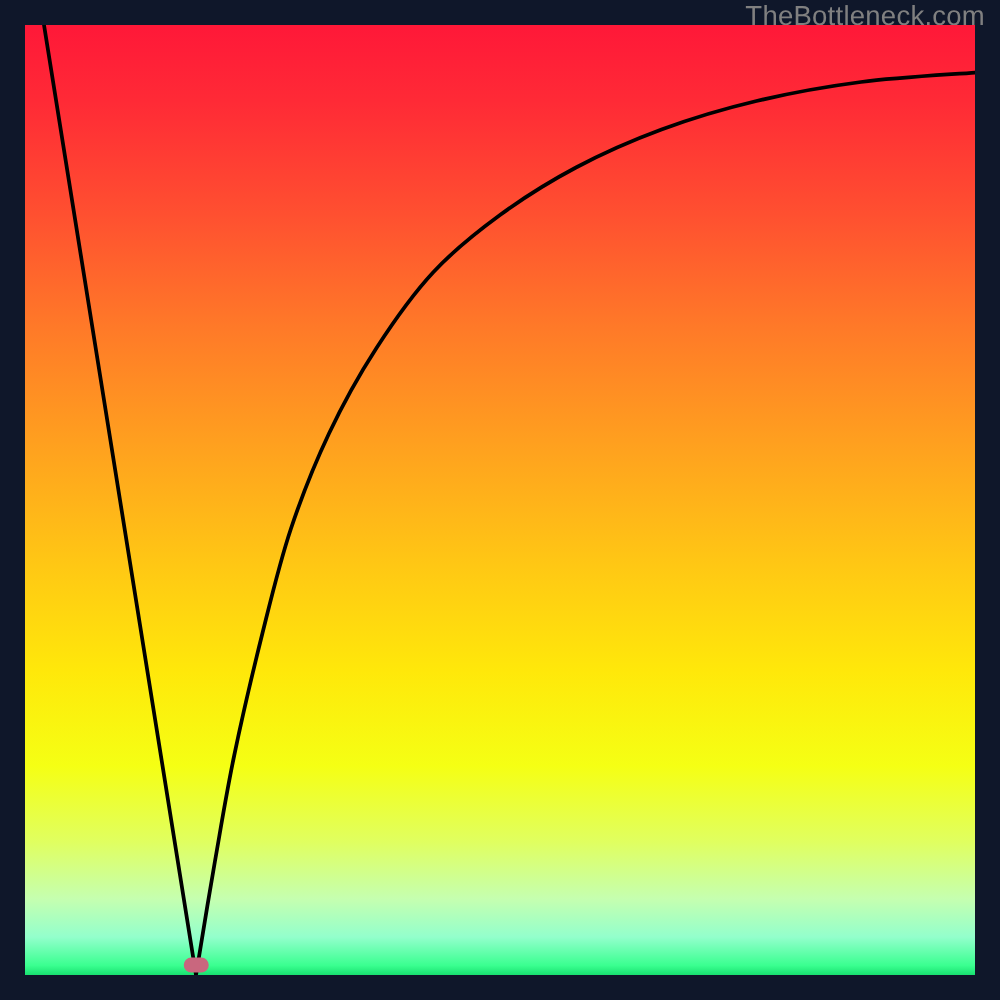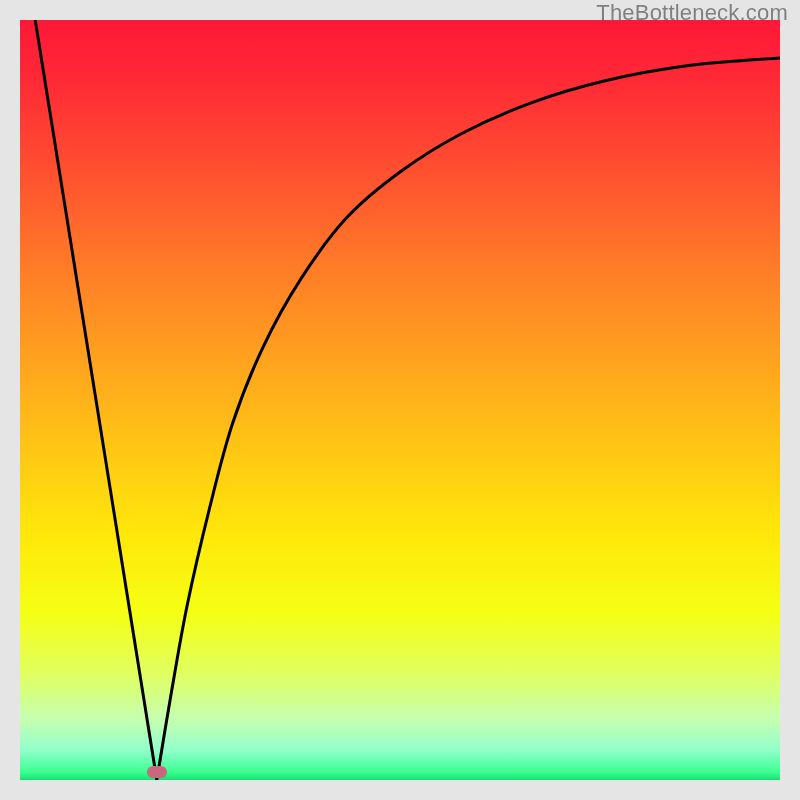--- a/index.html
+++ b/index.html
@@ -8,21 +8,21 @@
     width: 800px;
     height: 800px;
     background: #000;
     overflow: hidden;
     font-family: Arial, Helvetica, sans-serif;
   }
   .frame {
     position: relative;
     width: 800px;
     height: 800px;
-    background: #e5e5e5;
+    background: #0f172a;
   }
   .plot-area {
     position: absolute;
     left: 20px;
     top: 20px;
     width: 760px;
     height: 760px;
     
     background: linear-gradient(
       to bottom,

